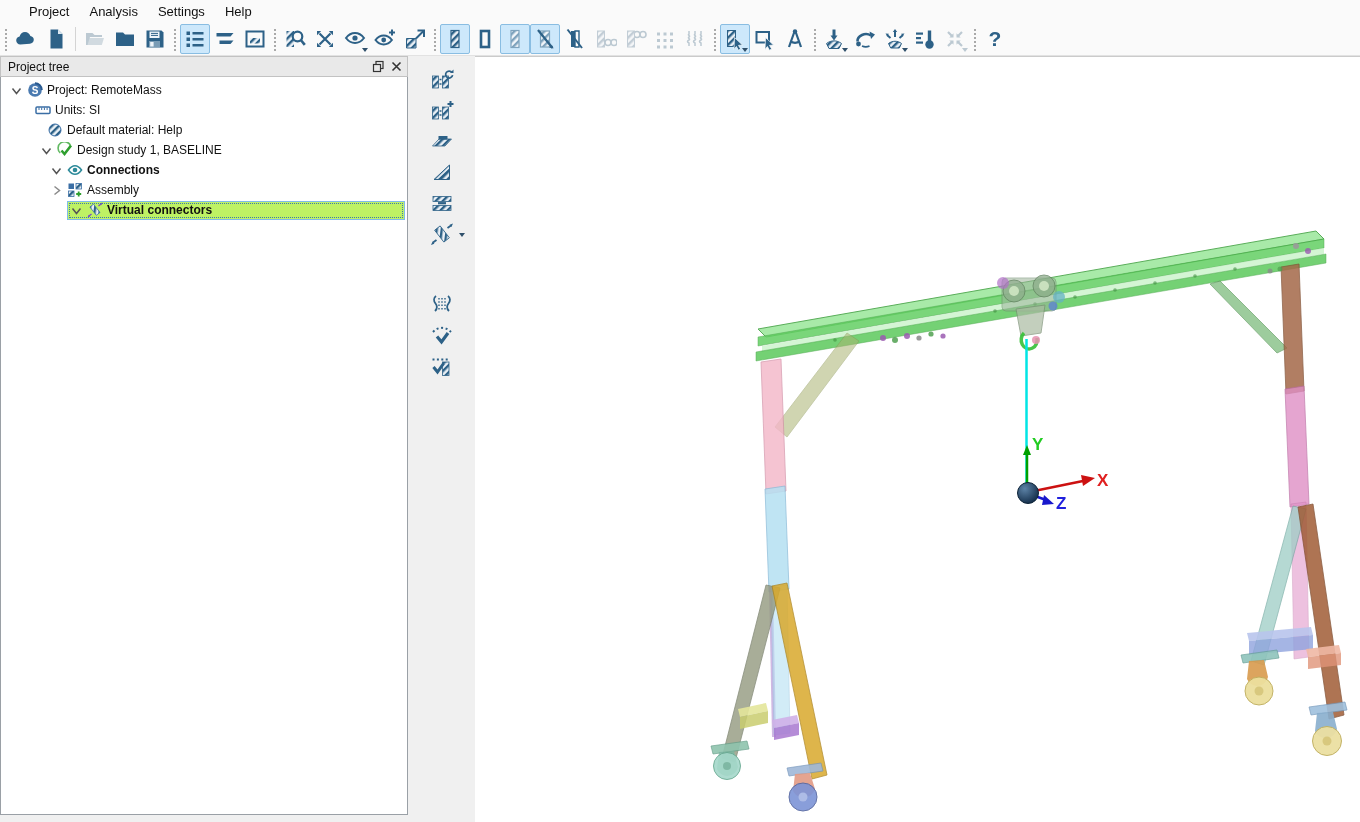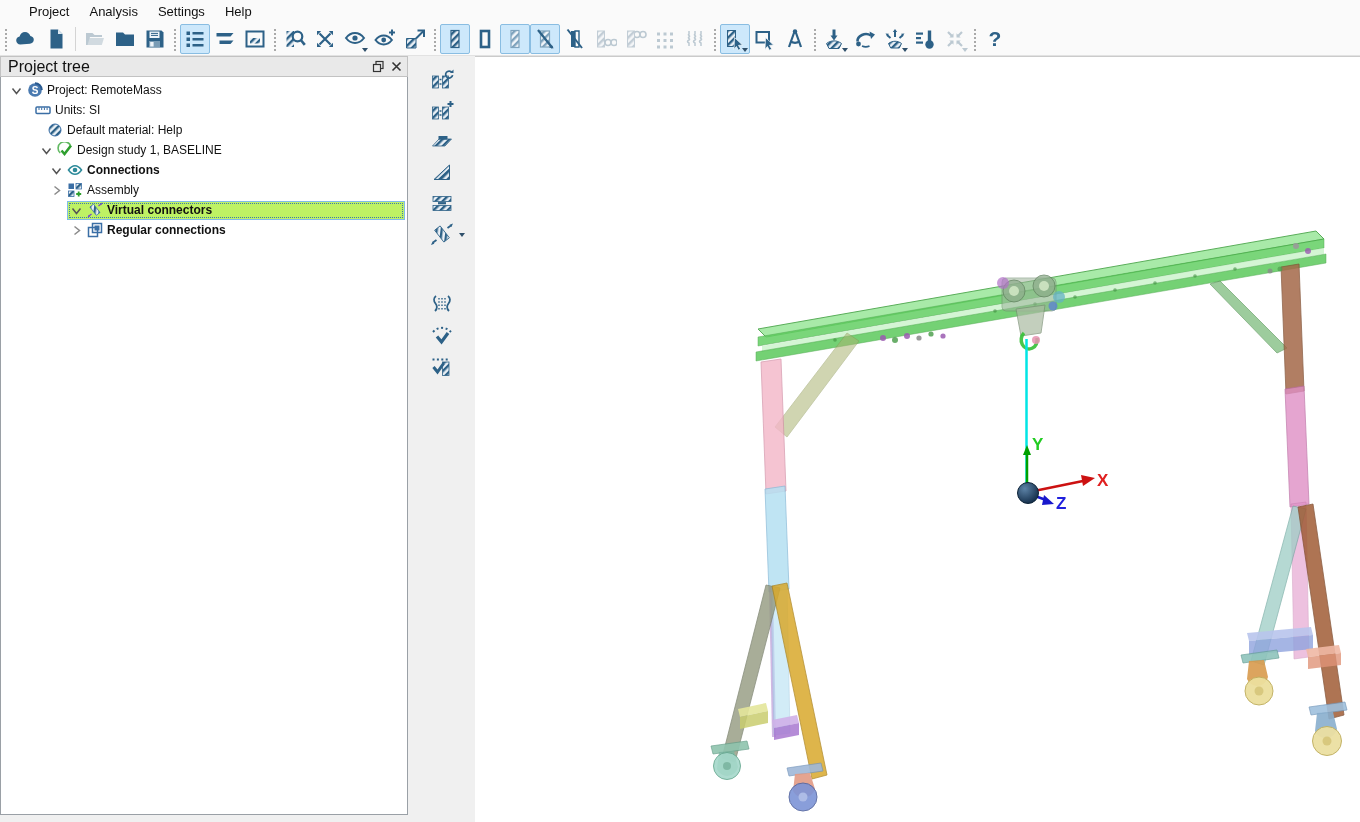--- a/index.html
+++ b/index.html
@@ -19,21 +19,21 @@
     display:flex; align-items:center; justify-content:center; position:relative; color:#2d6187; }
   .tbtn.active { background:#cde8fb; border-color:#89bde2; }
   .tbtn.disabled { color:#bcc9d2; }
   .caret { position:absolute; right:1px; bottom:1px; width:0; height:0;
     border-left:3.5px solid transparent; border-right:3.5px solid transparent; border-top:4.5px solid #2f506b; }
   .disabled .caret { border-top-color:#bcc9d2; }
   .main { display:flex; height:766px; align-items:stretch; }
   .left-col { width:408px; flex:none; display:flex; flex-direction:column; background:#f0f0f0; }
   .panel { flex:1; display:flex; flex-direction:column; min-height:0; }
   .panel-header { height:21px; background:#e9e9e9; border:1px solid #c2c2c2; display:flex; align-items:center;
-    font-size:16px; padding:0 2px 0 7px; color:#111; flex:none; }
+    font-size:12px; padding:0 2px 0 7px; color:#111; flex:none; }
   .panel-title { flex:1; }
   .win-btn { width:18px; height:16px; display:flex; align-items:center; justify-content:center; }
   .panel-body { flex:1; background:#fff; border:1px solid #9aa0a6; border-top:none; overflow:hidden; padding-top:3px; }
   .tree-row { height:20px; display:flex; align-items:center; font-size:12px; }
   .row-inner { display:flex; align-items:center; gap:4px; flex:1; height:19px; border:1px solid transparent; padding:0 2px; margin-right:2px; }
   .row-inner.selected { background:#bef264; border-color:#7fbce8; outline:1px dotted #3d7bab; outline-offset:-3px; }
   .chev { width:13px; height:13px; flex:none; display:flex; align-items:center; }
   .ticon16 { width:16px; height:16px; flex:none; display:flex; }
   .tree-label { white-space:nowrap; }
   .bold { font-weight:bold; }
@@ -464,37 +464,20 @@
                     <rect x="5.8" y="2.5" width="4.6" height="10.5" fill="url(#hb)" stroke="#3a6ea5" stroke-width=".7"></rect>
                   </g>
                   <path d="M11.5 4l2.5-2M2 14l2.5-2" stroke="#7a4fc0" stroke-width="1.4"></path>
                   <path d="M15.5 .5l-2.6 1 1.4 1.7z" fill="#7a4fc0"></path>
                   <path d="M.5 15.5l2.6-1-1.4-1.7z" fill="#7a4fc0"></path>
                 </svg>
               </span>
               <span class="tree-label bold">Virtual connectors</span>
             </div>
           </div>
-          <div class="tree-row" style="padding-left: 66px;">
-            <div class="row-inner">
-              <span class="chev">
-                <svg width="13" height="13" viewBox="0 0 13 13">
-                  <path d="M4.5 2.5L9.5 6.5 4.5 10.5" fill="none" stroke="#8a8a8a" stroke-width="1.5"></path>
-                </svg>
-              </span>
-              <span class="ticon16">
-                <svg width="16" height="16" viewBox="0 0 16 16">
-                  <rect x="1.5" y="5.5" width="9" height="9" fill="none" stroke="#3a6ea5" stroke-width="1.5"></rect>
-                  <rect x="5.5" y="1.5" width="9" height="9" fill="none" stroke="#3a6ea5" stroke-width="1.5"></rect>
-                  <rect x="7.5" y="3.5" width="5" height="5" fill="#3a6ea5"></rect>
-                </svg>
-              </span>
-              <span class="tree-label bold">Regular connections</span>
-            </div>
-          </div>
         </div>
     </div>
     <div class="spacer-bottom"></div>
   </div>
 
   <div class="side-col" id="side-toolbar">
       <div class="sbtn">
         <svg width="24" height="24" viewBox="0 0 24 24">
           <rect x="2.5" y="9" width="6" height="12" fill="url(#hb)" stroke="currentColor" stroke-width=".8"></rect>
           <rect x="12.5" y="9" width="6" height="12" fill="url(#hb)" stroke="currentColor" stroke-width=".8"></rect>

